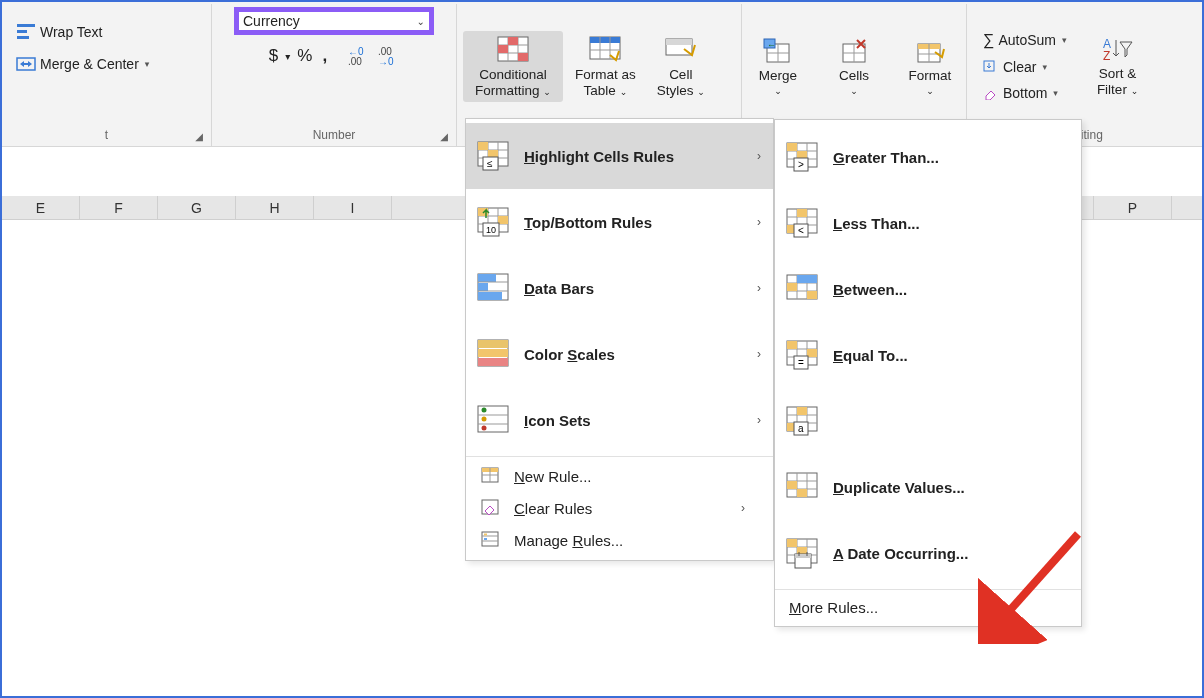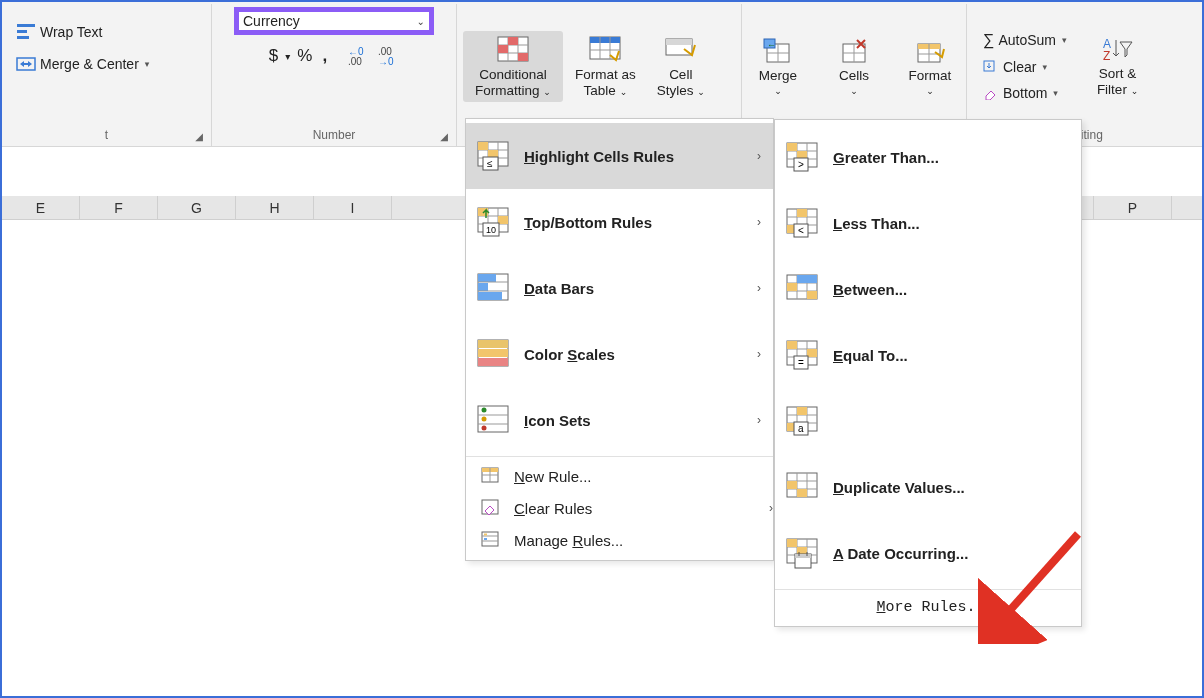--- a/index.html
+++ b/index.html
@@ -123,21 +123,21 @@
     align-items: center;
     padding: 8px 12px 8px 10px;
     gap: 12px;
     cursor: default;
   }
   .menu-item .mtxt { flex: 1; font-size: 15px; }
   .menu-item .mtxt.bold { font-weight: 600; }
   .menu-item .arrow { font-size: 12px; color: #555; }
   .menu-item.hover { background: #d9d9d9; }
   .menu-item.big { padding: 16px 12px 16px 10px; }
-  .menu-item.small { padding: 6px 0 6px 14px; }
+  .menu-item.small { padding: 6px 28px 6px 14px; }
   .menu-sep { border-top: 1px solid #e1e1e1; margin: 3px 0; }
   .menu-icon { width: 36px; height: 34px; display:flex; align-items:center; justify-content:center;}
   .menu-item.small .menu-icon { width: 22px; height: 20px; }
   .under { text-decoration: underline; }
   .arrow-annot {
     position: absolute;
     left: 976px; top: 522px;
     z-index: 20;
     pointer-events: none;
   }
@@ -583,21 +583,21 @@
           <rect x="10" y="17" width="16" height="14" fill="#fff" stroke="#555"></rect>
           <rect x="10" y="17" width="16" height="4" fill="#ccc"></rect>
           <line x1="14" y1="15" x2="14" y2="19" stroke="#555"></line>
           <line x1="22" y1="15" x2="22" y2="19" stroke="#555"></line>
         </svg>
     </span>
     <span class="mtxt bold"><span class="under">A</span> Date Occurring...</span>
   </div>
   <div class="menu-sep"></div>
   <div class="menu-item small" style="justify-content:center;">
-    <span class="mtxt" style="text-align:center;font-family:Liberation Mono, monospace;"><span class="under">M</span>ore Rules...</span>
+    <span class="mtxt" style=""><span class="under">M</span>ore Rules...</span>
   </div>
 </div>
 
 <div class="arrow-annot">
   <svg width="110" height="120">
     <defs>
       <marker id="ah" markerWidth="12" markerHeight="12" refX="3" refY="6" orient="auto">
         <path d="M0 0 L12 6 L0 12 z" fill="#e03124"></path>
       </marker>
     </defs>

